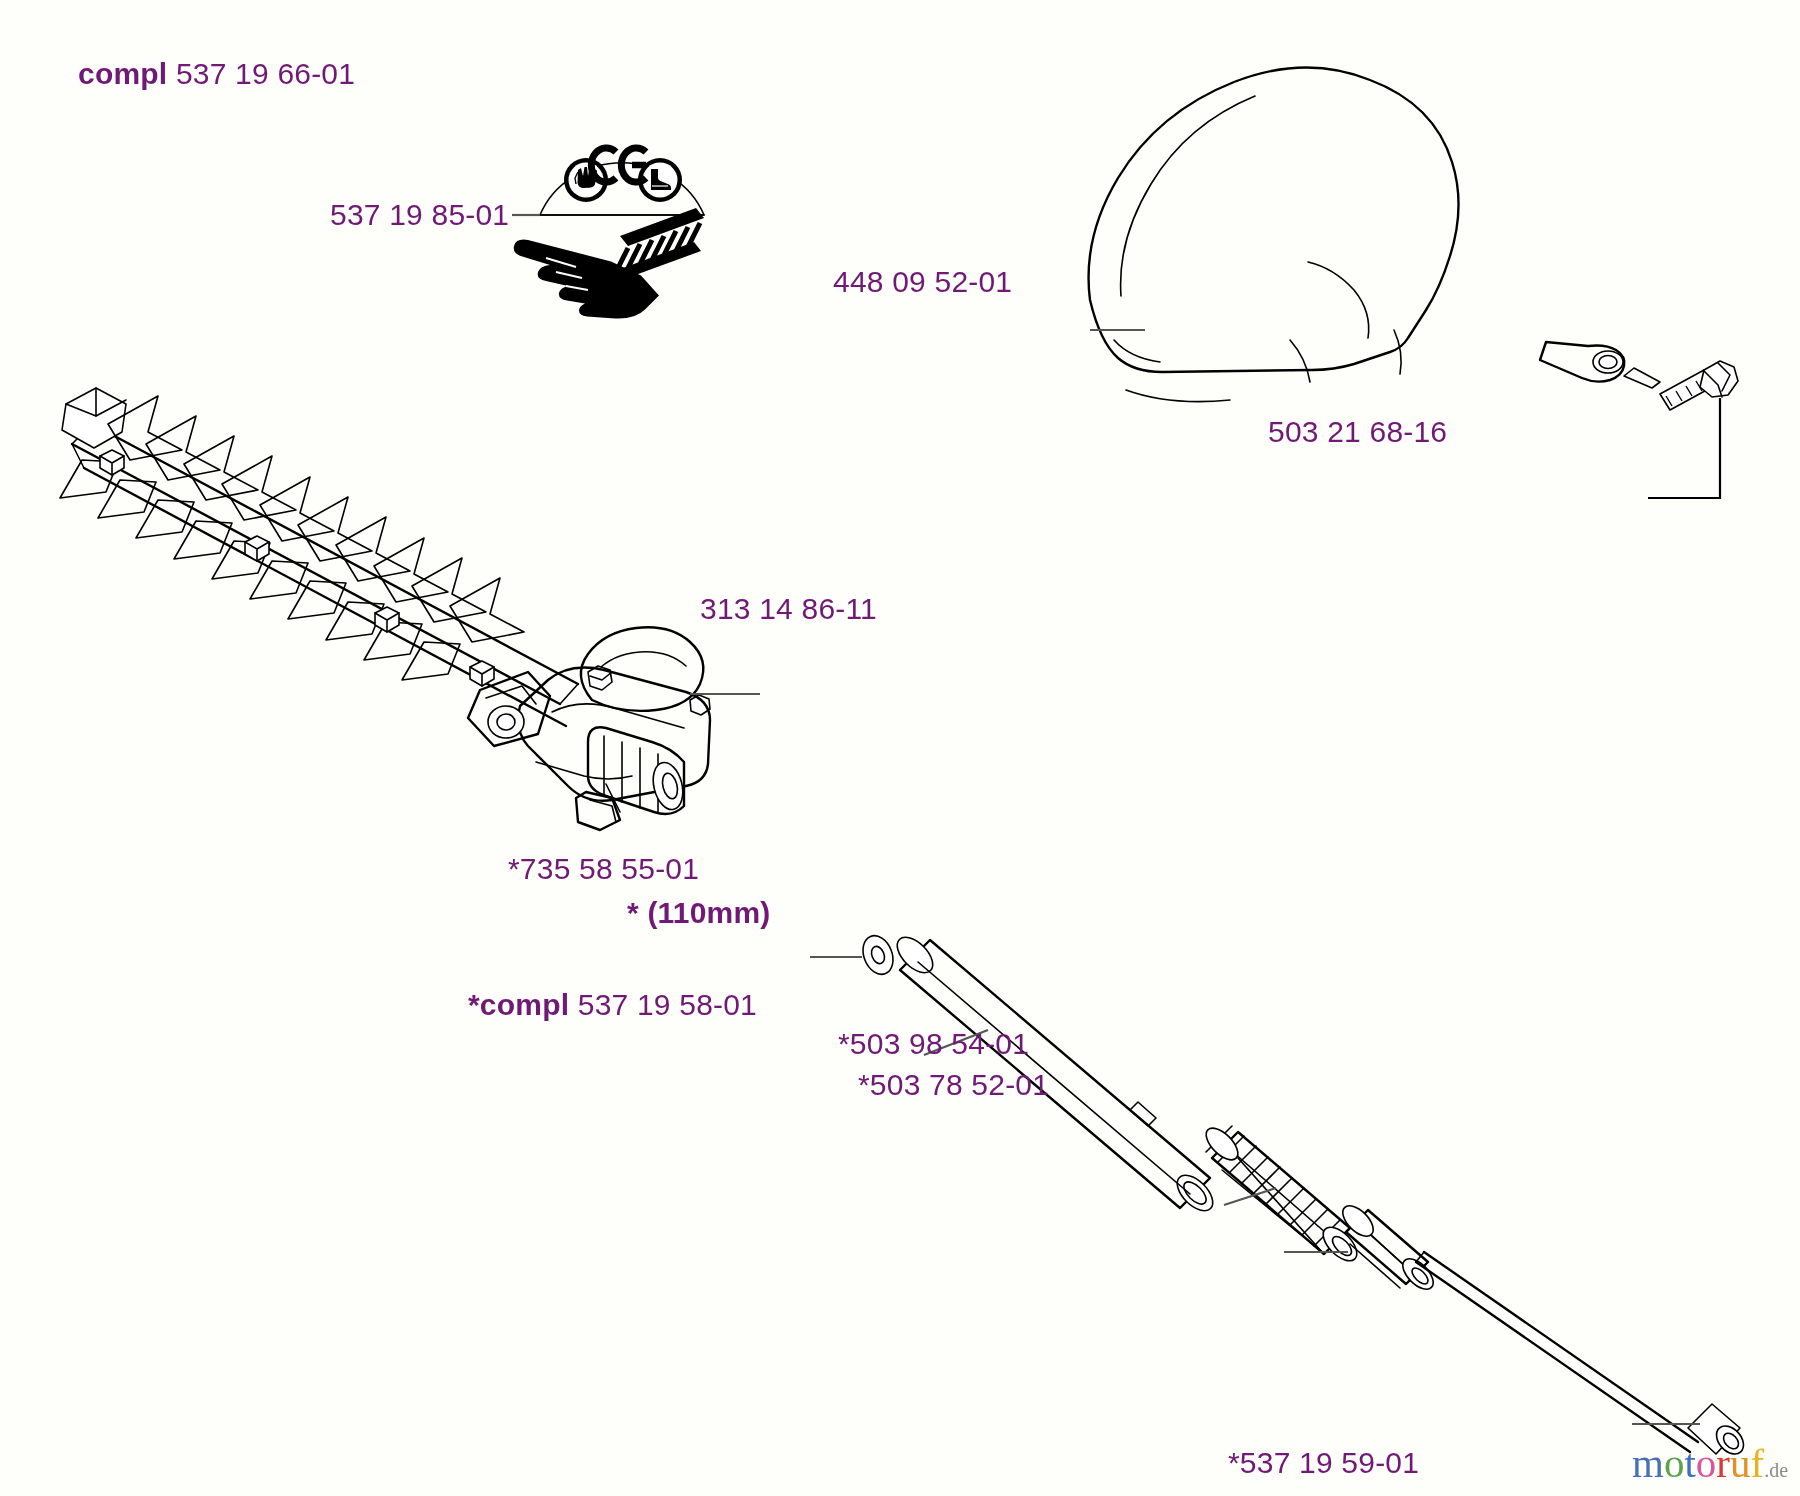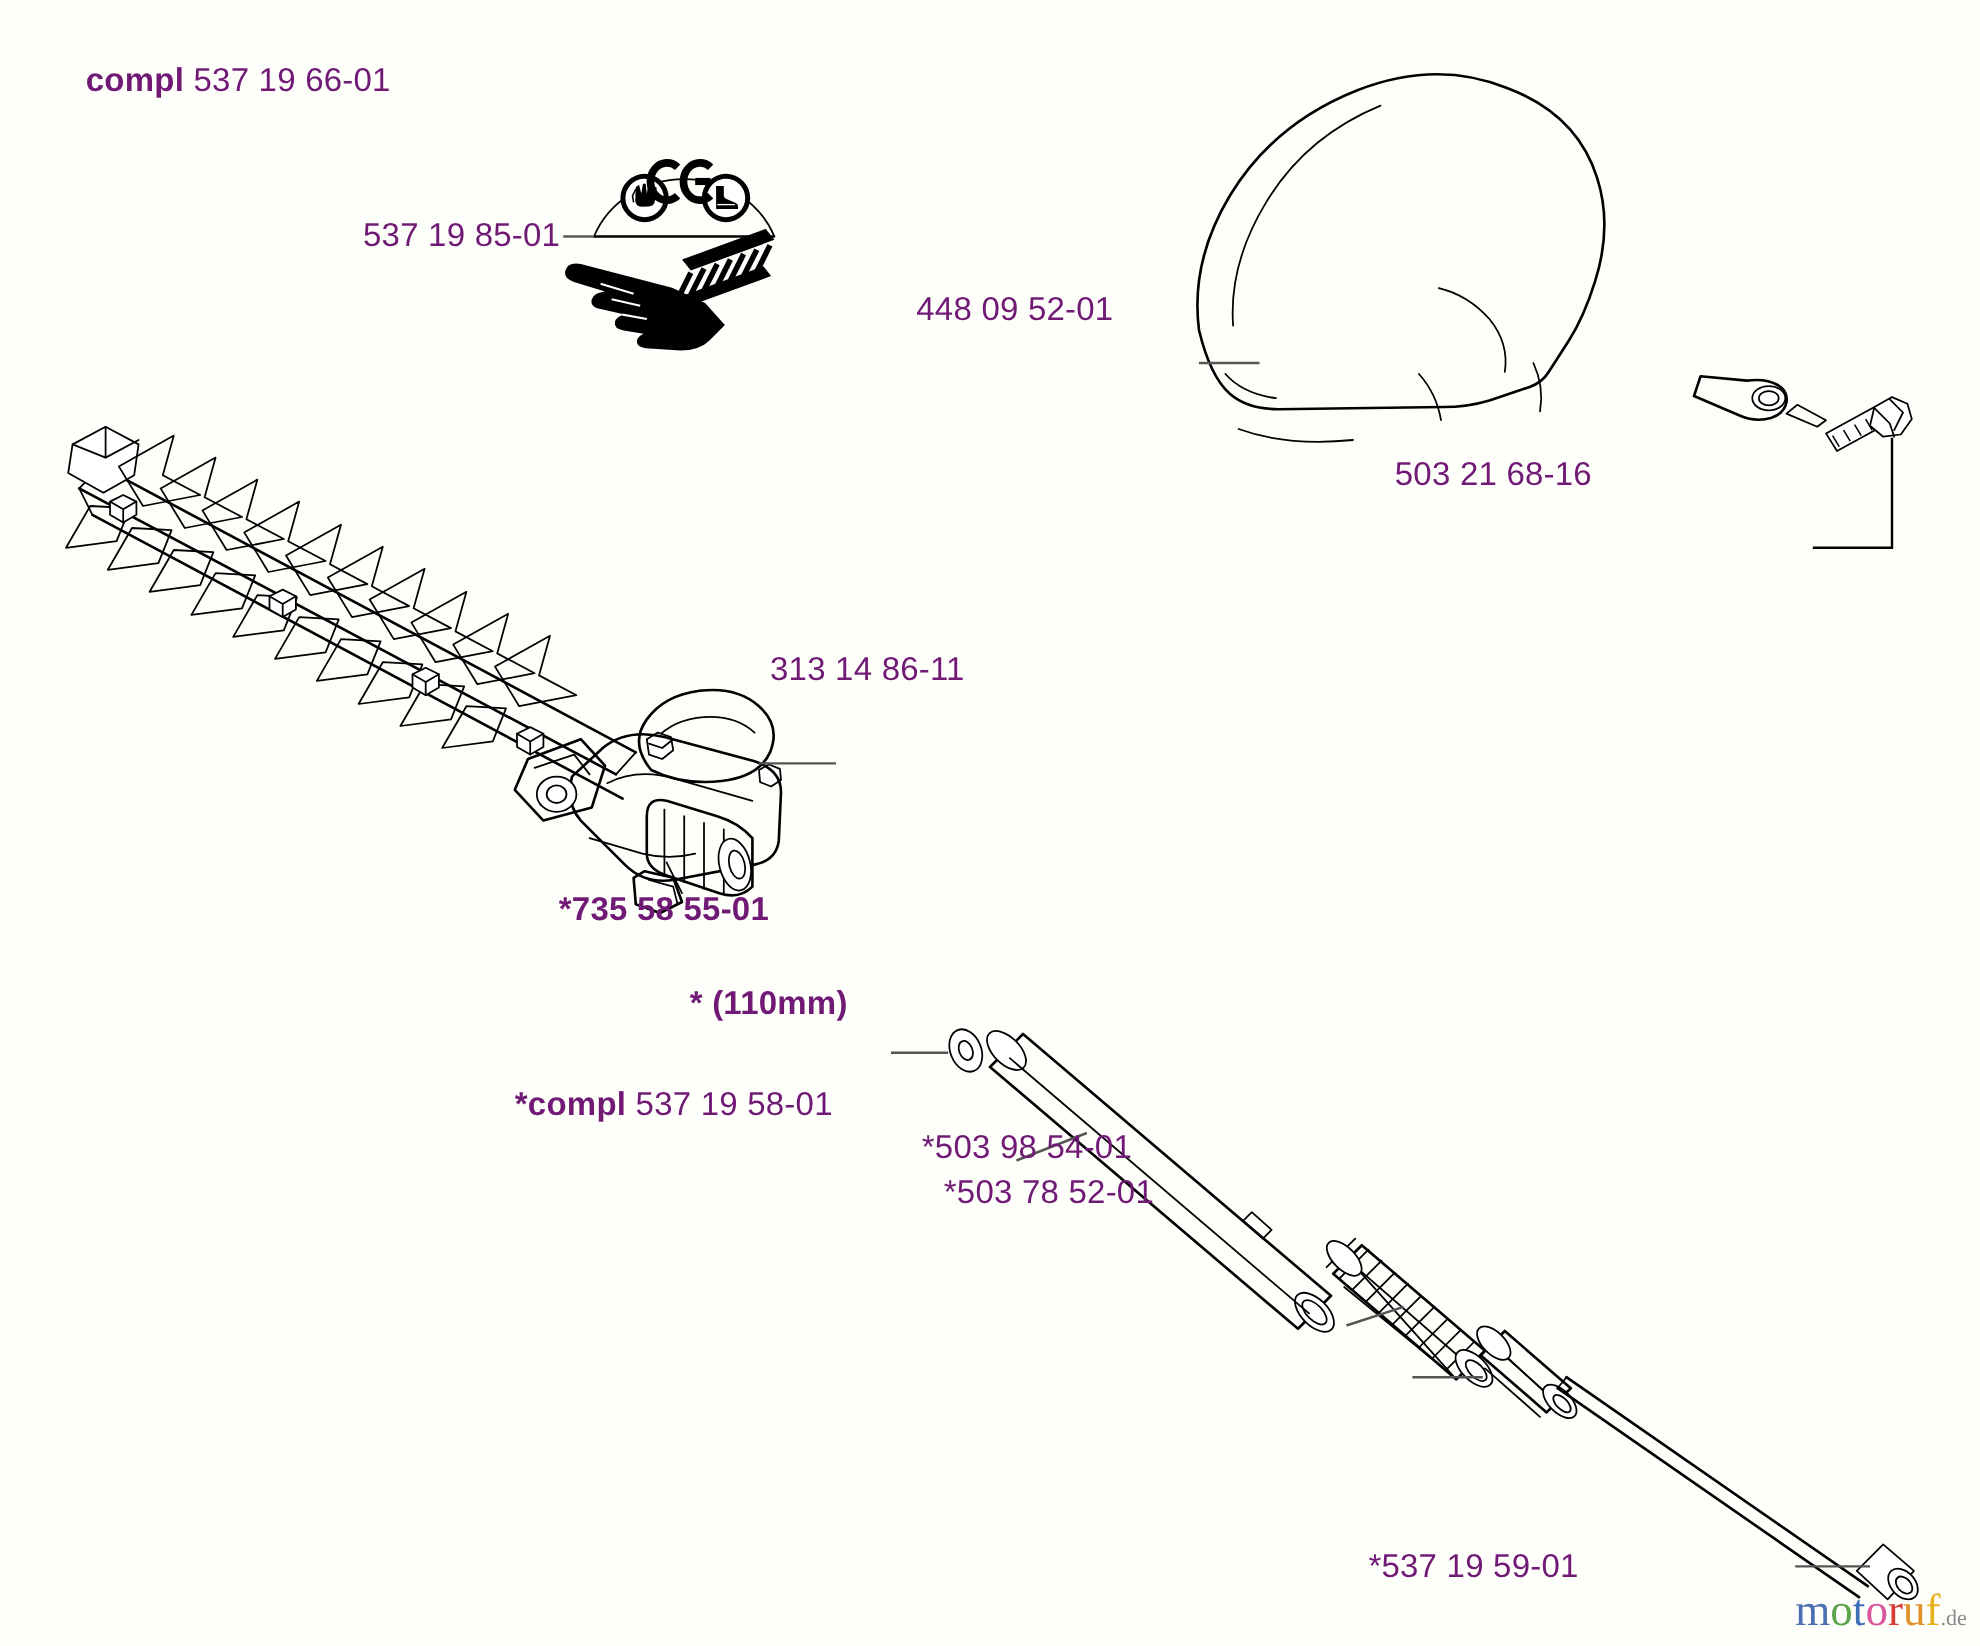--- a/index.html
+++ b/index.html
@@ -381,27 +381,27 @@
   <div class="lbl" style="left:78px;  top:57px;"><span class="b">compl</span> <span>537 19 66-01</span></div>
 
   <div class="lbl" style="left:330px; top:198px;">537 19 85-01</div>
 
   <div class="lbl" style="left:833px; top:265px;">448 09 52-01</div>
 
   <div class="lbl" style="left:1268px;top:415px;">503 21 68-16</div>
 
   <div class="lbl" style="left:700px; top:592px;">313 14 86-11</div>
 
-  <div class="lbl" style="left:508px; top:810px;font-weight:bold;">*735 58 55-01</div>
+  <div class="lbl" style="left:508px; top:852px;">*735 58 55-01</div>
 
   <div class="lbl bold" style="left:627px; top:877px;"><span>*</span> <span>(110mm)</span></div>
 
   <div class="lbl" style="left:468px; top:988px;"><span class="b">*compl</span> <span>537 19 58-01</span></div>
 
   <div class="lbl" style="left:838px; top:1027px;">*503 98 54-01</div>
 
   <div class="lbl" style="left:858px; top:1068px;">*503 78 52-01</div>
 
-  <div class="lbl" style="left:1228px;top:1408px;margin-left:16px;">*537 19 59-01</div>
+  <div class="lbl" style="left:1228px;top:1446px;">*537 19 59-01</div>
 
   <div id="watermark"><span style="color: rgb(74, 111, 181);">m</span><span style="color: rgb(92, 163, 74);">o</span><span style="color: rgb(63, 111, 184);">t</span><span style="color: rgb(217, 87, 154);">o</span><span style="color: rgb(214, 59, 54);">r</span><span style="color: rgb(226, 144, 42);">u</span><span style="color: rgb(232, 178, 31);">f</span><span class="suffix" style="color: rgb(138, 138, 138);">.de</span></div>
 
 </div>
 
 </body></html>

